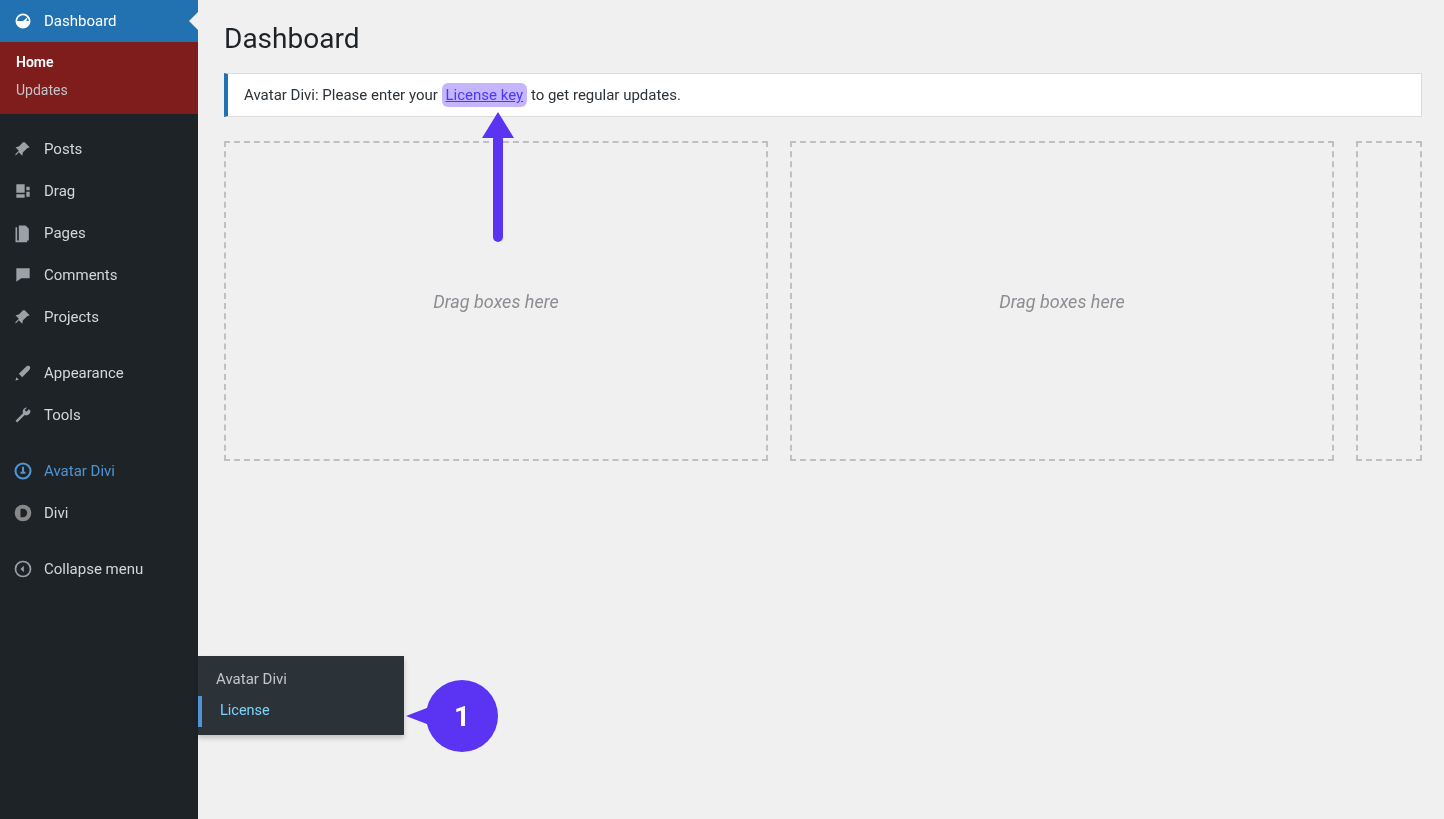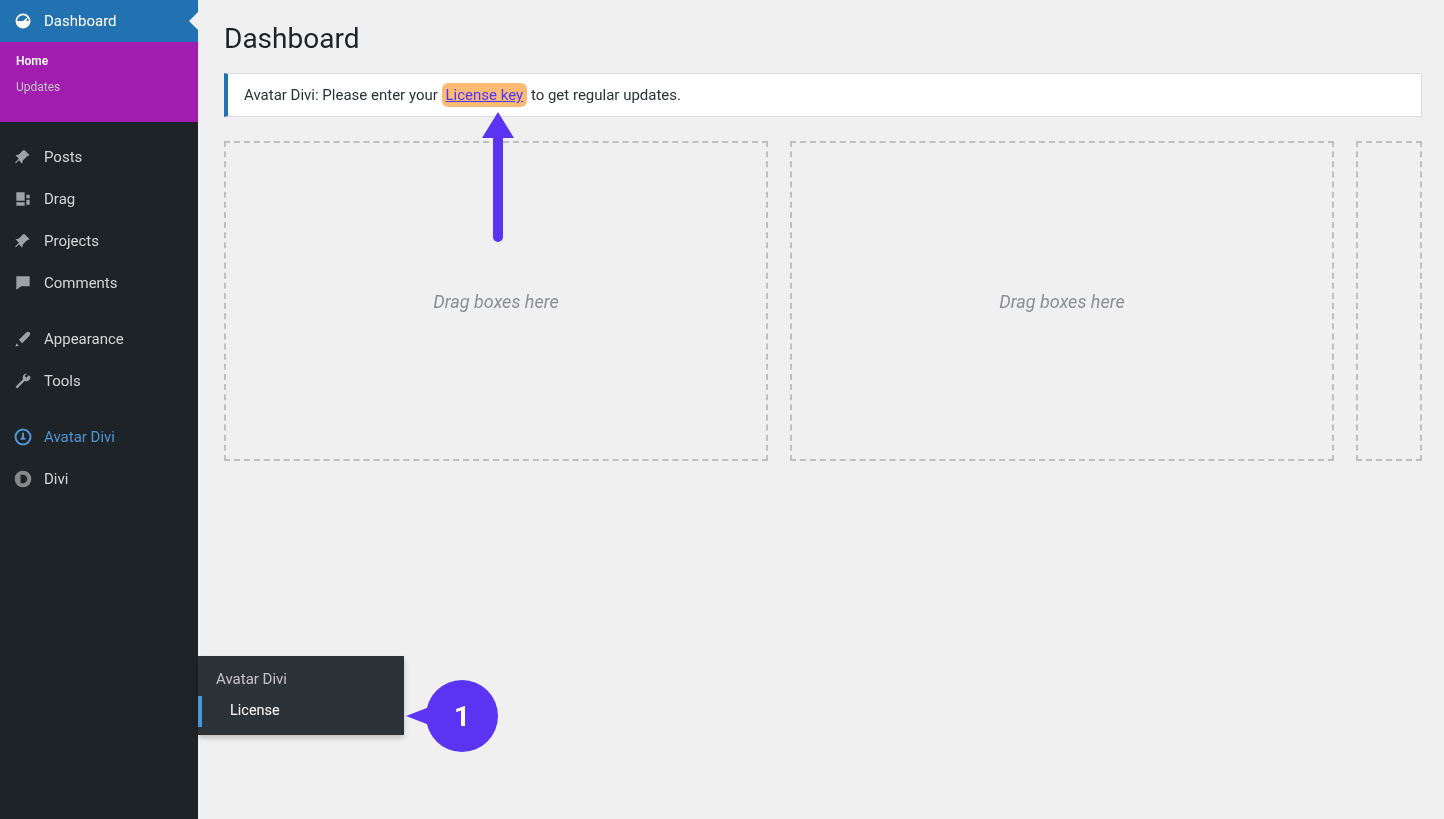--- a/index.html
+++ b/index.html
@@ -52,23 +52,23 @@
     top: 50%;
     width: 0; height: 0;
     border: 10px solid transparent;
     border-right-color: #f0f0f1;
     transform: translateY(-50%);
   }
   .menu-item.highlight { color: #4f94d4; }
   .menu-item.highlight .icon { color: #4f94d4; }
 
   .submenu {
-    background: #a21caf;
-    padding: 6px 0 22px 0;
-    font-size: 12px;
+    background: #7f1d1d;
+    padding: 6px 0 10px 0;
+    font-size: 14px;
   }
   .submenu .sub-item {
     padding: 6px 12px 6px 16px;
     color: #c3c4c7;
     cursor: pointer;
   }
   .submenu .sub-item.selected { color: #fff; font-weight: 600; }
 
   .separator { height: 14px; }
 
@@ -81,22 +81,22 @@
     background: #2c3338;
     padding: 8px 0;
     box-shadow: 0 3px 5px rgba(0,0,0,.2);
   }
   .flyout .fly-title {
     padding: 6px 14px 8px 18px;
     color: #c3c4c7;
     font-size: 15px;
   }
   .flyout .fly-item {
-    padding: 6px 14px 8px 28px;
-    color: #ffffff;
+    padding: 6px 14px 8px 18px;
+    color: #7dd3fc;
     cursor: pointer;
     border-left: 4px solid transparent;
     position: relative;
     font-size: 14.5px;
   }
   .flyout .fly-item.active { border-left-color: #4f94d4; background: #2c3338; }
 
   
   .main { flex: 1; padding: 22px 22px 22px 26px; overflow: hidden; }
   .page-title { font-size: 28px; font-weight: 400; color: #1d2327; margin-bottom: 18px; }
@@ -106,21 +106,21 @@
     border: 1px solid #dcdcde;
     border-left: 4px solid #2271b1;
     padding: 12px 16px;
     margin-bottom: 24px;
     font-size: 15px;
     color: #2c3338;
   }
   .notice a {
     color: #4938ff;
     text-decoration: underline;
-    background: #fdba74;
+    background: #c4b5fd;
     padding: 3px 4px;
     border-radius: 6px;
   }
 
   .box-row { display: flex; gap: 22px; font-style: italic; }
   .drop-box {
     flex: 1;
     border: 2px dashed #c0c0c2;
     height: 320px;
     display: flex;
@@ -217,37 +217,45 @@
 
     <div class="menu-item">
       <span class="icon">
         <svg viewBox="0 0 24 24" fill="currentColor">
             <path d="M4 4h10v10H4zM16 7h4v4h-4zM16 13h4v6h-4zM4 16h10v4H4z"></path>
           </svg>
       </span>
       <span>Drag</span>
     </div>
 
+    <div class="menu-item">
+      <span class="icon">
+        <svg viewBox="0 0 24 24" fill="currentColor">
+            <path d="M7 3h8l4 4v14H7zM5 5v16h12v2H3V5z"></path>
+          </svg>
+      </span>
+      <span>Pages</span>
+    </div>
+
+    <div class="menu-item">
+      <span class="icon">
+        <svg viewBox="0 0 24 24" fill="currentColor">
+            <path d="M4 4h16v12H10l-6 4z"></path>
+          </svg>
+      </span>
+      <span>Comments</span>
+    </div>
 
     <div class="menu-item">
       <span class="icon">
         <svg viewBox="0 0 24 24" fill="currentColor">
             <path d="M14 4l6 6-3 1-5 5-1 4-4-4-4 4 0-2 4-4-4-4 4-1 5-5z"></path>
           </svg>
       </span>
       <span>Projects</span>
-    </div>
-
-    <div class="menu-item">
-      <span class="icon">
-        <svg viewBox="0 0 24 24" fill="currentColor">
-            <path d="M4 4h16v12H10l-6 4z"></path>
-          </svg>
-      </span>
-      <span>Comments</span>
     </div>
 
     <div class="separator"></div>
 
     <div class="menu-item">
       <span class="icon">
         <svg viewBox="0 0 24 24" fill="currentColor">
             <path d="M20 4c1 1 1 3-1 5l-8 8-4-4 8-8c2-2 4-2 5-1zM4 17l3 3-4 1z"></path>
           </svg>
       </span>
@@ -283,20 +291,29 @@
         <svg viewBox="0 0 24 24" fill="currentColor">
             <circle cx="12" cy="12" r="10" fill="#888"></circle>
             <path d="M9 7h3a5 5 0 0 1 0 10H9z" fill="#1d2327"></path>
           </svg>
       </span>
       <span>Divi</span>
     </div>
 
     <div class="separator"></div>
 
+    <div class="menu-item">
+      <span class="icon">
+        <svg viewBox="0 0 24 24" fill="currentColor">
+            <circle cx="12" cy="12" r="9" fill="none" stroke="currentColor" stroke-width="2"></circle>
+            <path d="M13 8l-4 4 4 4z"></path>
+          </svg>
+      </span>
+      <span>Collapse menu</span>
+    </div>
 
     <div class="flyout">
       <div class="fly-title">Avatar Divi</div>
       <div class="fly-item active">License</div>
     </div>
 
   </nav>
 
   <main class="main">
     <h1 class="page-title">Dashboard</h1>

